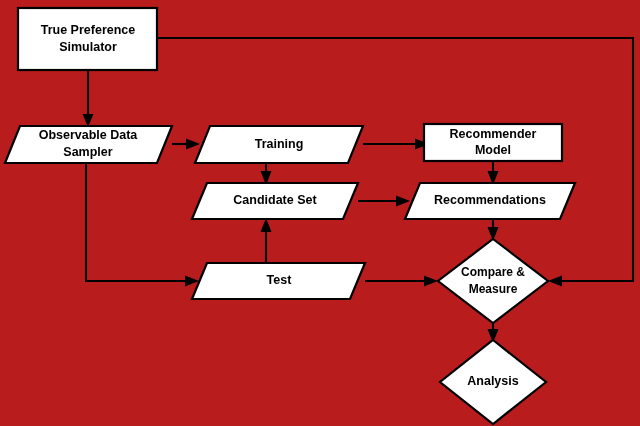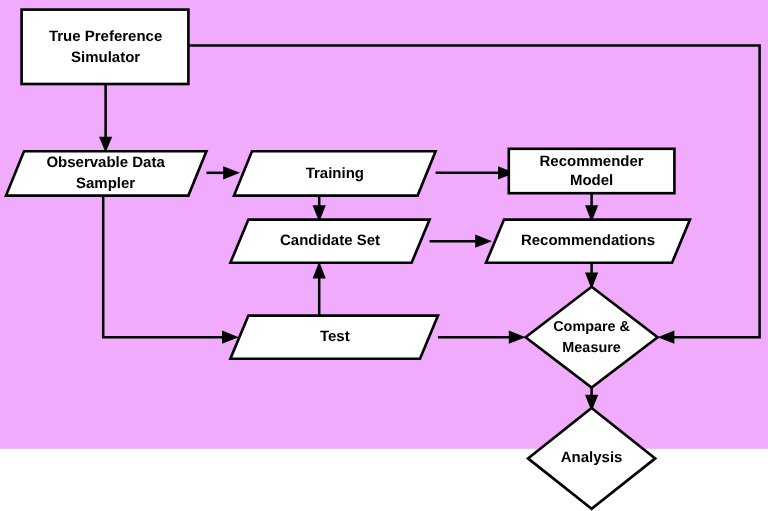--- a/index.html
+++ b/index.html
@@ -10,22 +10,22 @@
   }
   body {
     width: 640px;
     height: 426px;
     font-family: "Liberation Sans", sans-serif;
     overflow: hidden;
   }
   #diagram-root {
     position: relative;
     width: 640px;
-    height: 374px;
-    background: #f0abfc;
+    height: 426px;
+    background: #b91c1c;
   }
   #flow-svg {
     position: absolute;
     left: 0;
     top: 0;
     width: 640px;
     height: 426px;
     display: block;
   }
   .node-shape {

